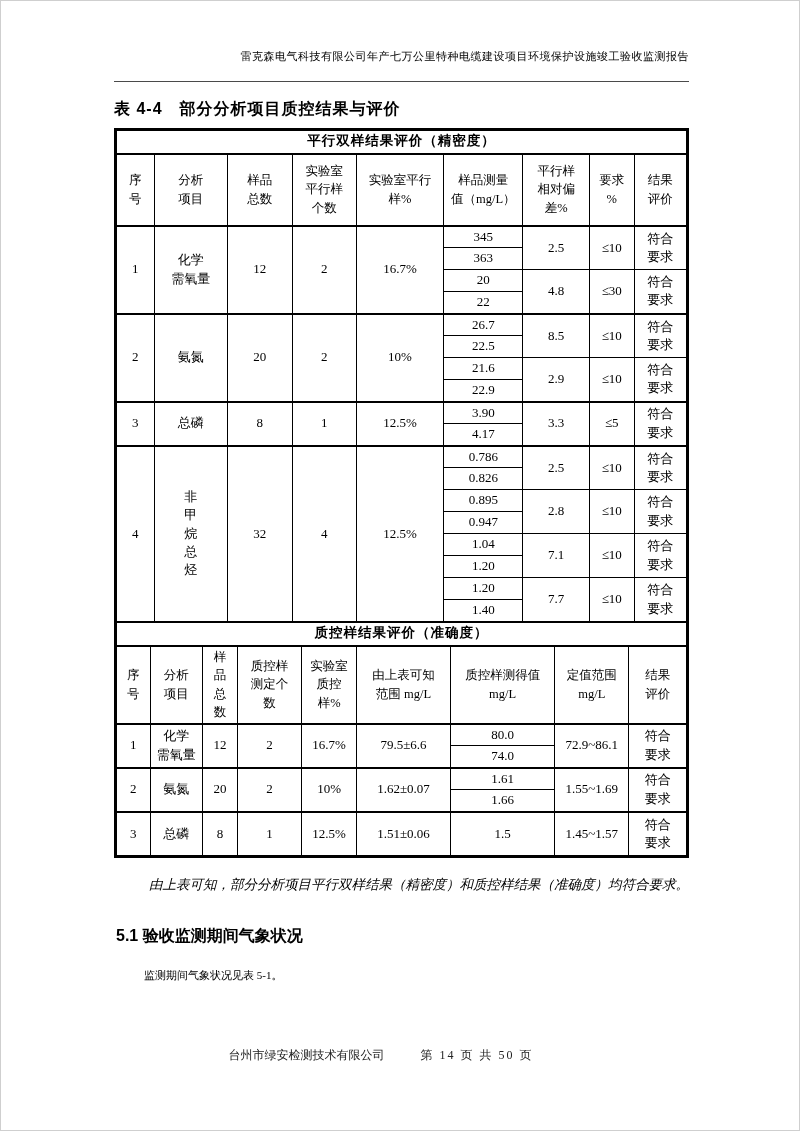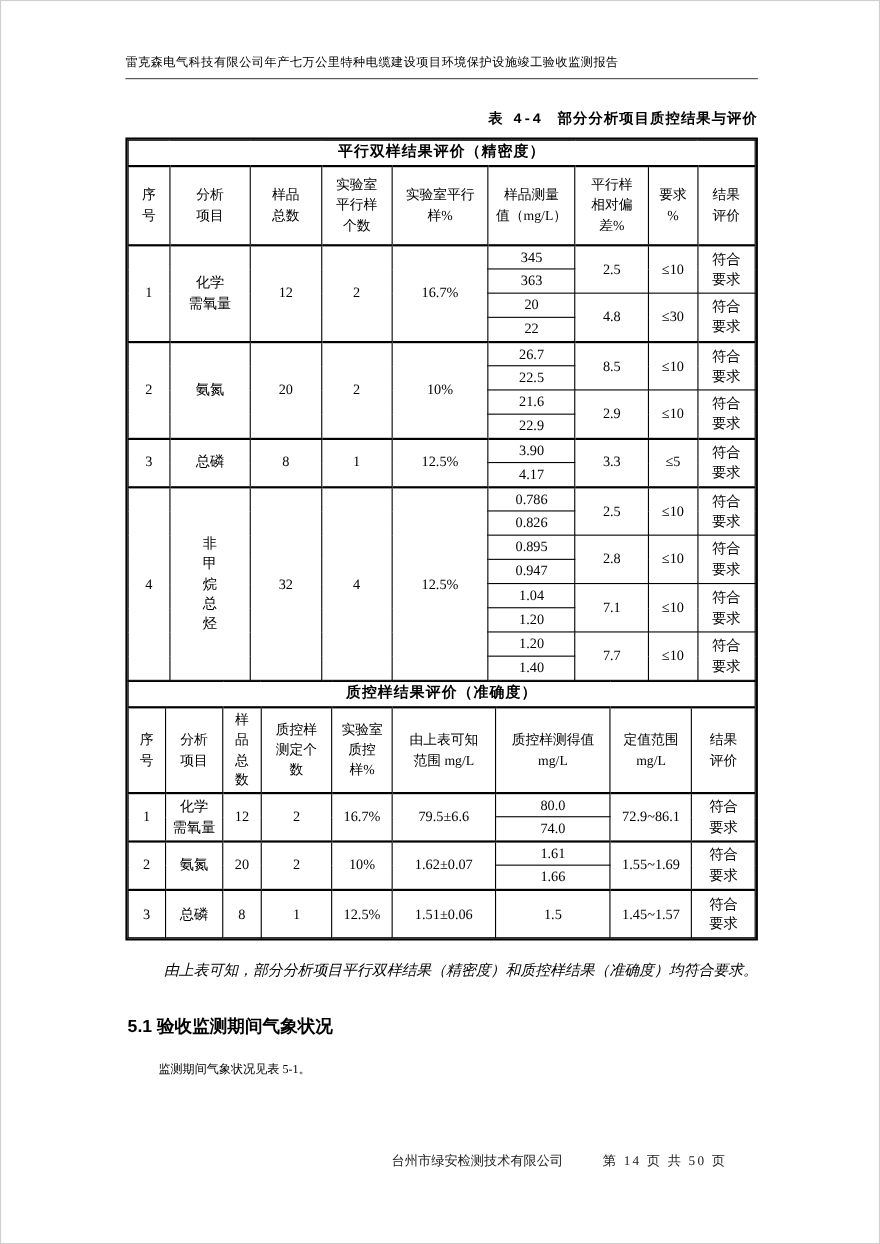--- a/index.html
+++ b/index.html
@@ -11,38 +11,38 @@
     background: #fff;
     border: 1px solid #cfcfcf;
     font-family: "Liberation Serif", "DejaVu Serif", serif;
     color: #000;
     overflow: hidden;
   }
   
   .doc-header {
     position: absolute;
     left: 113px; top: 48px; width: 575px;
-    text-align: left;
+    text-align: right;
     font-size: 11px;
     letter-spacing: 0.5px;
-    padding-bottom: 7px;
+    padding-bottom: 17px;
     border-bottom: 1px solid #4a4a4a;
     font-family: "Liberation Sans", sans-serif;
     font-weight: normal;
   }
   
   .main {
     position: absolute;
     left: 113px; top: 98px; width: 575px;
   }
   .table-caption {
-    text-align: right;
-    font-size: 13px;
+    text-align: left;
+    font-size: 16px;
     font-weight: bold;
-    font-family: Liberation Mono, monospace;
+    font-family: Liberation Sans, sans-serif;
     margin: 0 0 8px 0;
     letter-spacing: 1px;
   }
   
   .qc-wrap { border: 2px solid #000; }
   table.qct {
     border-collapse: collapse;
     width: 100%;
     table-layout: fixed;
   }
@@ -98,21 +98,21 @@
     margin: 16px 0 0 8px;
     font-size: 11px;
     line-height: 24px;
     text-indent: 2em;
   }
   
   .doc-footer {
     position: absolute;
     left: 100px; top: 1046px; width: 560px;
     display: flex;
-    justify-content: flex-end;
+    justify-content: center;
     align-items: baseline;
     font-size: 12px;
     font-family: "Liberation Sans", sans-serif;
     color: #222;
   }
   .doc-footer .pg { letter-spacing: 2px; font-family: "Liberation Serif", serif; margin-left: 36px; }
 </style>
 </head>
 <body>
 

